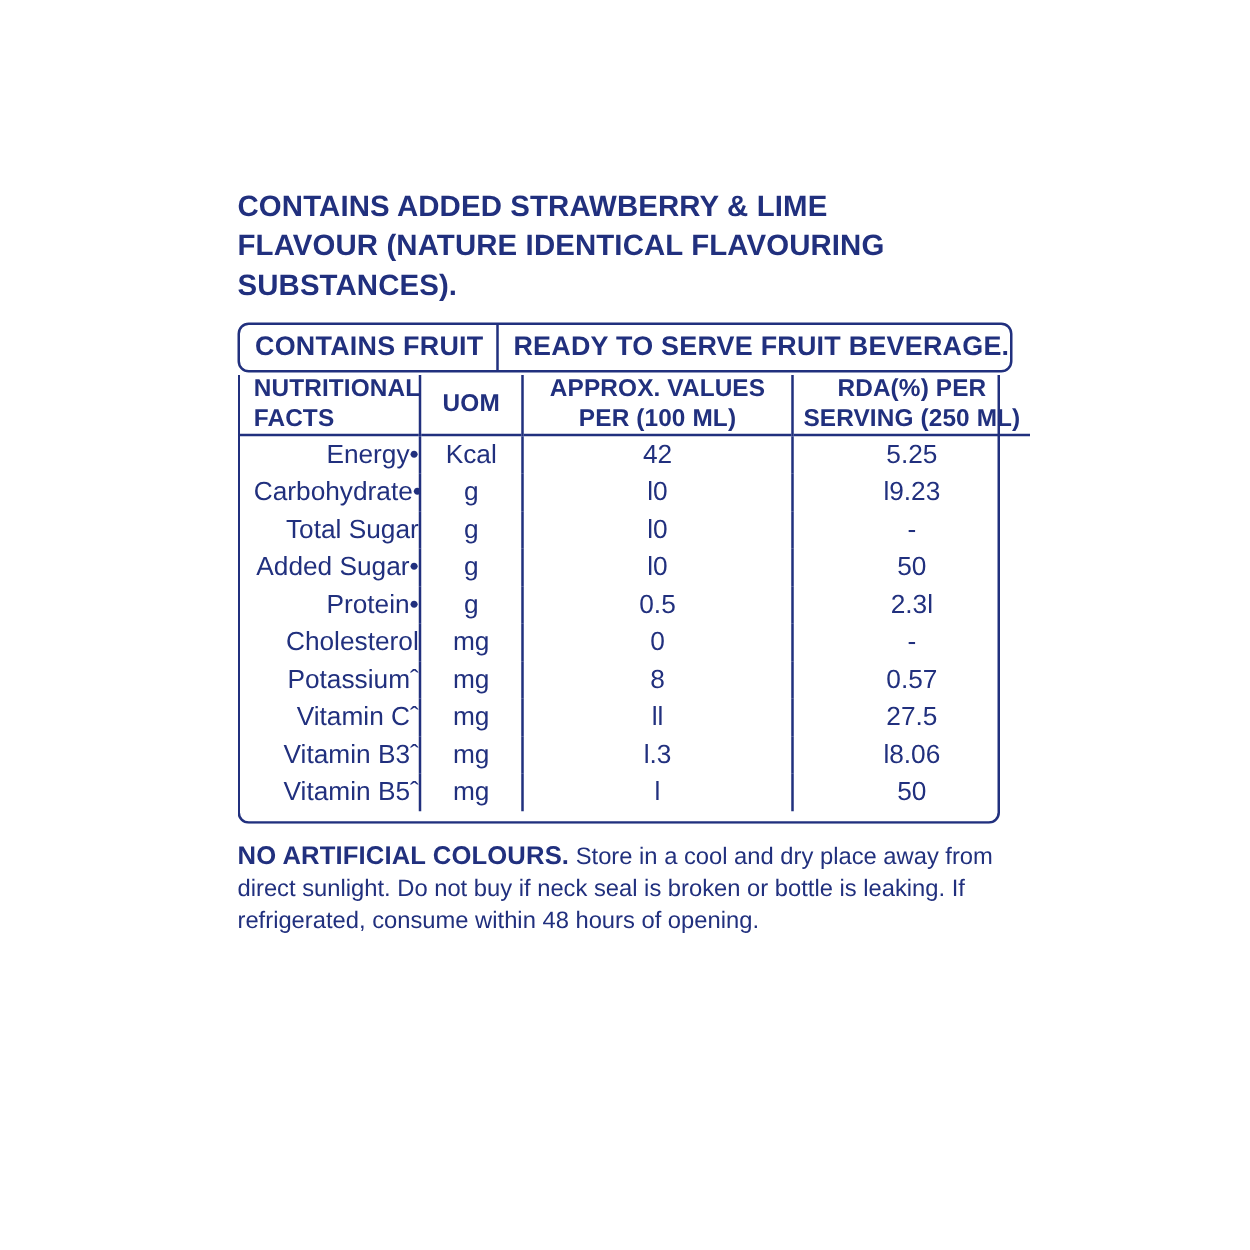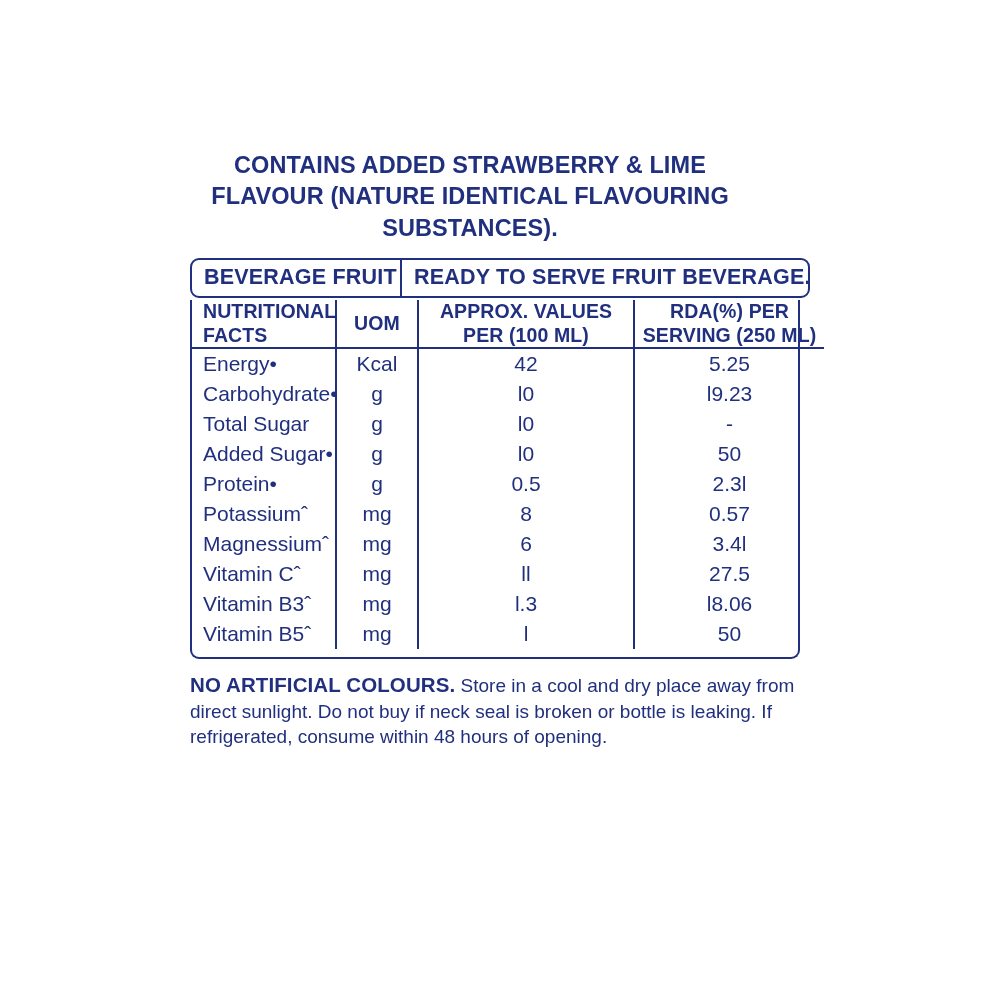--- a/index.html
+++ b/index.html
@@ -22,21 +22,20 @@
     width: 620px;
     color: #21307e;
   }
   .flavour-note {
     font-size: 23.5px;
     line-height: 1.33;
     letter-spacing: 0.1px;
     font-weight: 600;
     margin: 0 0 14px 0;
     width: 560px;
-    text-align: center;
   }
   .banner {
     display: flex;
     border: 2.5px solid #21307e;
     border-radius: 9px;
     overflow: hidden;
     font-weight: 700;
     font-size: 21.5px;
     letter-spacing: 0.2px;
   }
@@ -81,21 +80,21 @@
     border-top: 2.5px solid #21307e;
     height: 0;
     padding: 0;
   }
   .data-row td {
     font-size: 21px;
     line-height: 1.43;
     padding: 0.5px 4px;
     font-weight: 400;
   }
-  .data-row td.col-name { text-align: left; padding-left: 11px; }
+  .data-row td.col-name { text-align: right; padding-left: 11px; }
   .outer-box {
     border: 2.5px solid #21307e;
     border-top: none;
     border-radius: 0 0 9px 9px;
     width: 610px;
     box-sizing: border-box;
     margin-top: -2px;
     padding-bottom: 8px;
   }
   .footer {
@@ -111,21 +110,21 @@
   }
 </style>
 </head>
 <body>
 
 <div class="label-root">
 
   <p class="flavour-note">CONTAINS ADDED STRAWBERRY &amp; LIME FLAVOUR (NATURE IDENTICAL FLAVOURING SUBSTANCES).</p>
 
   <div class="banner">
-    <div class="banner-cell left">BEVERAGE FRUIT</div>
+    <div class="banner-cell left">CONTAINS FRUIT</div>
     <div class="banner-cell right">READY TO SERVE FRUIT BEVERAGE.</div>
   </div>
 
   <div class="outer-box">
     <table class="nutri">
       <colgroup>
         <col class="col-name">
           <col class="col-uom">
           <col class="col-per">
           <col class="col-rda">
@@ -178,30 +177,30 @@
             <td class="col-per vl-per">l0</td>
             <td class="col-rda vl-rda">50</td>
           </tr>
           <tr class="data-row">
             <td class="col-name">Protein•</td>
             <td class="col-uom vl-uom">g</td>
             <td class="col-per vl-per">0.5</td>
             <td class="col-rda vl-rda">2.3l</td>
           </tr>
           <tr class="data-row">
+            <td class="col-name">Cholesterol</td>
+            <td class="col-uom vl-uom">mg</td>
+            <td class="col-per vl-per">0</td>
+            <td class="col-rda vl-rda">-</td>
+          </tr>
+          <tr class="data-row">
             <td class="col-name">Potassiumˆ</td>
             <td class="col-uom vl-uom">mg</td>
             <td class="col-per vl-per">8</td>
             <td class="col-rda vl-rda">0.57</td>
-          </tr>
-          <tr class="data-row">
-            <td class="col-name">Magnessiumˆ</td>
-            <td class="col-uom vl-uom">mg</td>
-            <td class="col-per vl-per">6</td>
-            <td class="col-rda vl-rda">3.4l</td>
           </tr>
           <tr class="data-row">
             <td class="col-name">Vitamin Cˆ</td>
             <td class="col-uom vl-uom">mg</td>
             <td class="col-per vl-per">ll</td>
             <td class="col-rda vl-rda">27.5</td>
           </tr>
           <tr class="data-row">
             <td class="col-name">Vitamin B3ˆ</td>
             <td class="col-uom vl-uom">mg</td>

